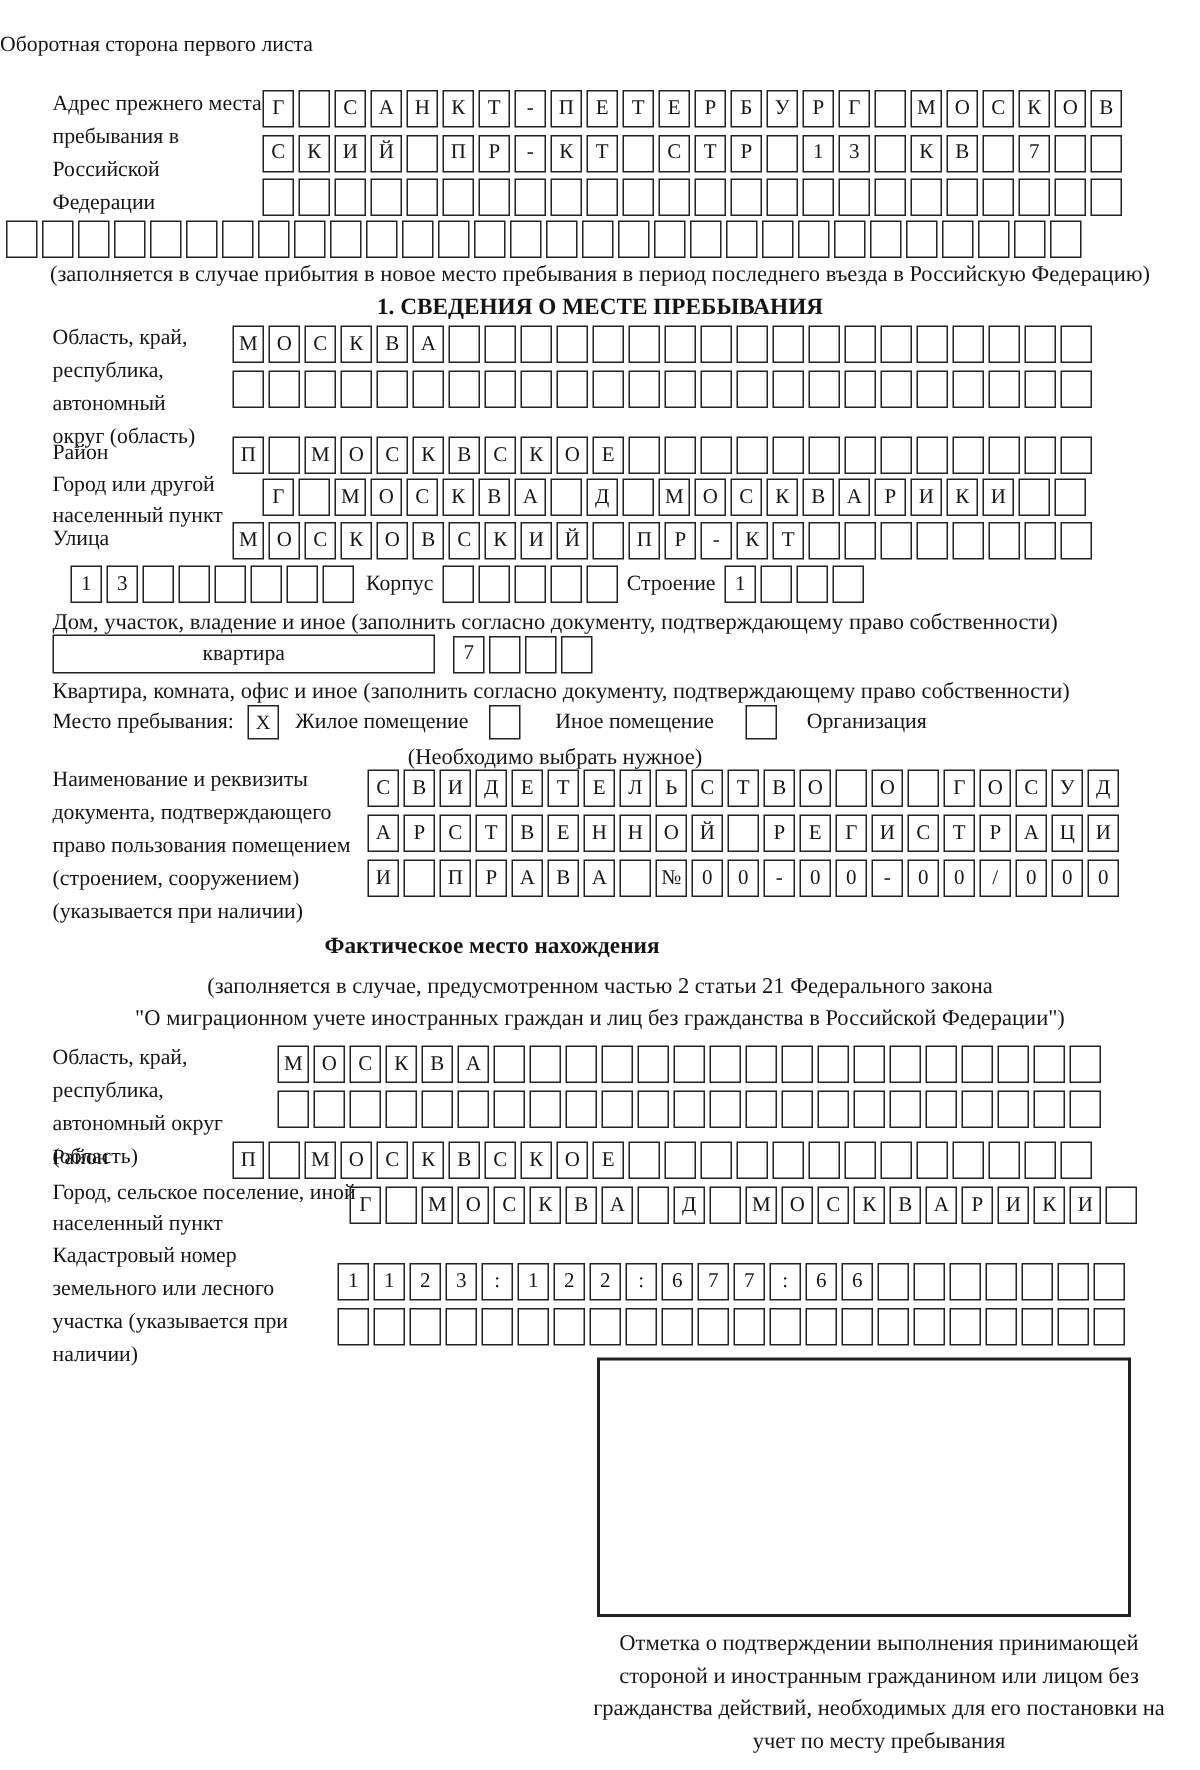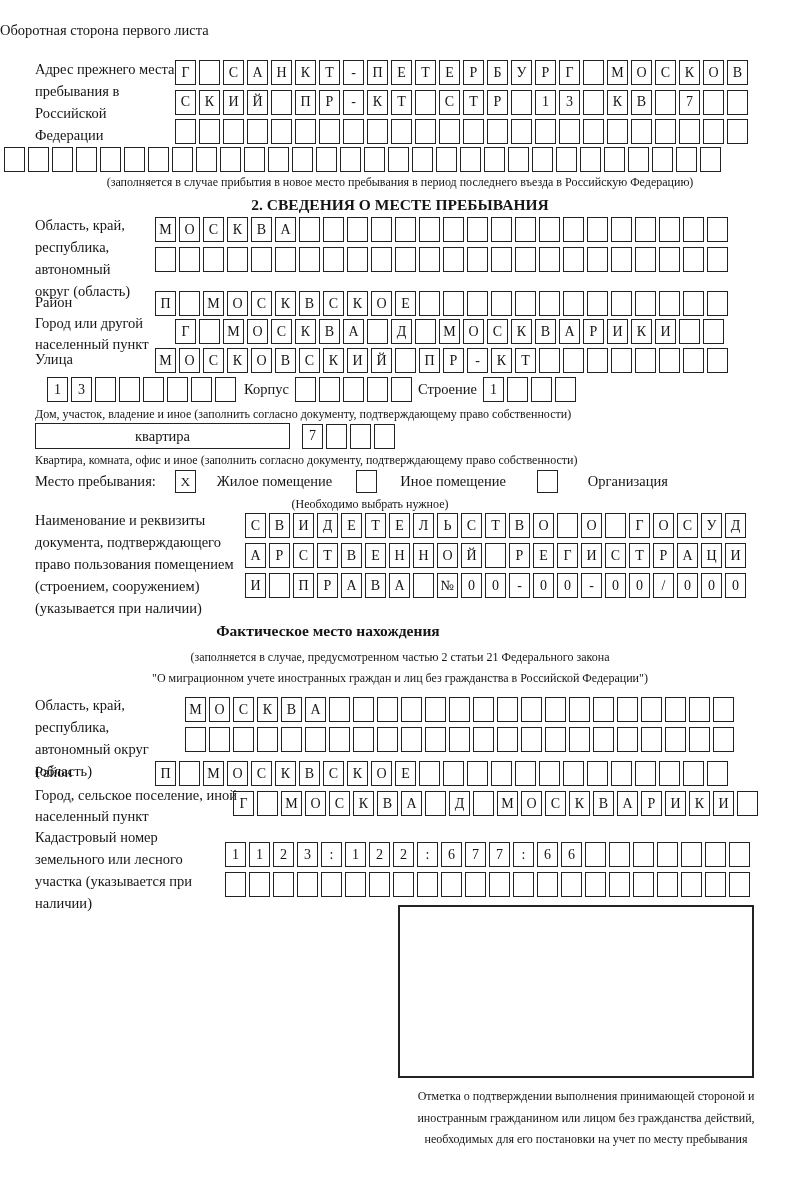--- a/index.html
+++ b/index.html
@@ -5,21 +5,21 @@
   html,body{margin:0;padding:0;}
   body{
     width:800px;height:1180px;position:relative;
     background:#ffffff;color:#151515;
     font-family:"Liberation Serif", serif;
     overflow:hidden;
   }
   .abs{position:absolute;}
   .label{font-size:14.5px;line-height:22px;}
   .small-label{font-size:14.5px;}
-  .note{font-size:12px;}
+  .note{font-size:15px;}
   .title{font-weight:bold;font-size:15.5px;}
   .center{text-align:center;}
   .cellrow{display:flex;gap:3px;}
   .cellcol .cellrow{margin-bottom:4.5px;}
   .cell{
     box-sizing:border-box;flex:none;
     width:21px;height:25px;border:1.6px solid #222;
     display:flex;align-items:center;justify-content:center;
     font-size:14px;line-height:1;
   }
@@ -150,21 +150,21 @@
     <span class="cell"></span>
     <span class="cell"></span>
     <span class="cell"></span>
     <span class="cell"></span>
     <span class="cell"></span>
     <span class="cell"></span>
     <span class="cell"></span>
   </div>
 <div class="abs note center" style="top:175px;left:0;width:800px;">(заполняется в случае прибытия в новое место пребывания в период последнего въезда в Российскую Федерацию)</div>
 
-<div class="abs title center" style="top:196px;left:0;width:800px;">2. СВЕДЕНИЯ О МЕСТЕ ПРЕБЫВАНИЯ</div>
+<div class="abs title center" style="top:196px;left:0;width:800px;">1. СВЕДЕНИЯ О МЕСТЕ ПРЕБЫВАНИЯ</div>
 
 <div class="abs label" style="left:35px;top:214px;width:112px;">Область, край, республика, автономный округ (область)</div>
 <div class="abs cellcol" style="left:155px;top:217px;">
   <div class="cellrow">
       <span class="cell">М</span>
       <span class="cell">О</span>
       <span class="cell">С</span>
       <span class="cell">К</span>
       <span class="cell">В</span>
       <span class="cell">А</span>
@@ -333,30 +333,30 @@
   </div>
   <div class="cellrow" style="margin-left:12px;">
       <span class="cell">7</span>
       <span class="cell"></span>
       <span class="cell"></span>
       <span class="cell"></span>
     </div>
 </div>
 <div class="abs note" style="left:35px;top:453px;">Квартира, комната, офис и иное (заполнить согласно документу, подтверждающему право собственности)</div>
 
-<div class="abs hflex" style="left:35px;top:470px;gap:10px;">
+<div class="abs hflex" style="left:35px;top:470px;">
   <div class="small-label">Место пребывания:</div>
   <div class="checkbox" style="margin-left:9px;">
     <span>X</span>
   </div>
   <div class="small-label" style="margin-left:11px;">Жилое помещение</div>
   <div class="checkbox" style="margin-left:14px;">
     <span></span>
   </div>
-  <div class="small-label" style="margin-left:13px;">Иное помещение</div>
+  <div class="small-label" style="margin-left:23px;">Иное помещение</div>
   <div class="checkbox" style="margin-left:21px;">
     <span></span>
   </div>
   <div class="small-label" style="margin-left:20px;">Организация</div>
 </div>
 <div class="abs note center" style="left:120px;top:497px;width:500px;">(Необходимо выбрать нужное)</div>
 
 <div class="abs label" style="left:35px;top:509px;width:210px;">Наименование и реквизиты документа, подтверждающего право пользования помещением (строением, сооружением) (указывается при наличии)</div>
 <div class="abs cellcol" style="left:245px;top:513px;">
   <div class="cellrow" style="margin-bottom:5px;">

